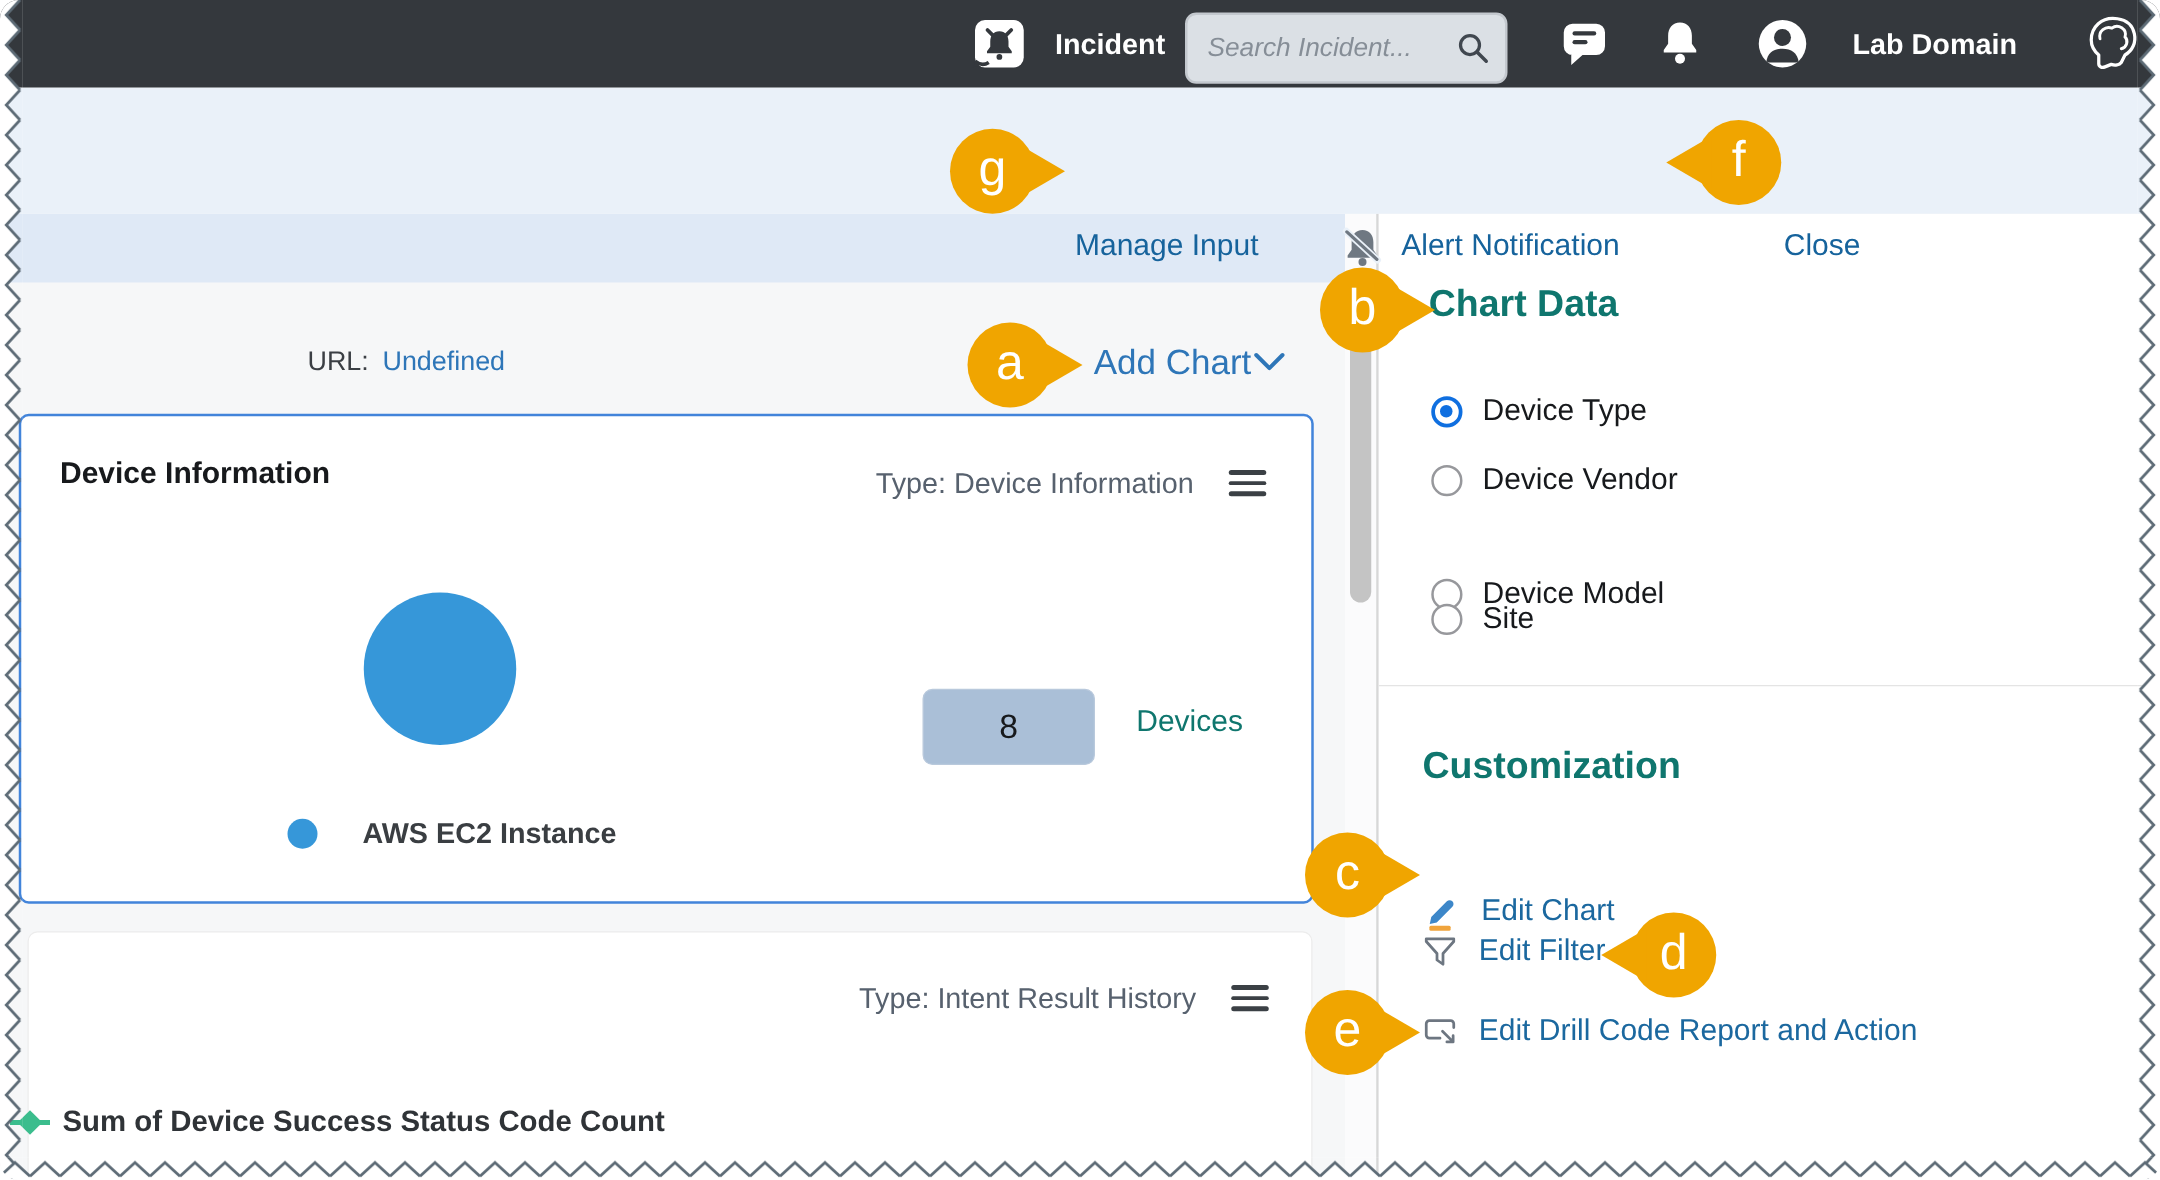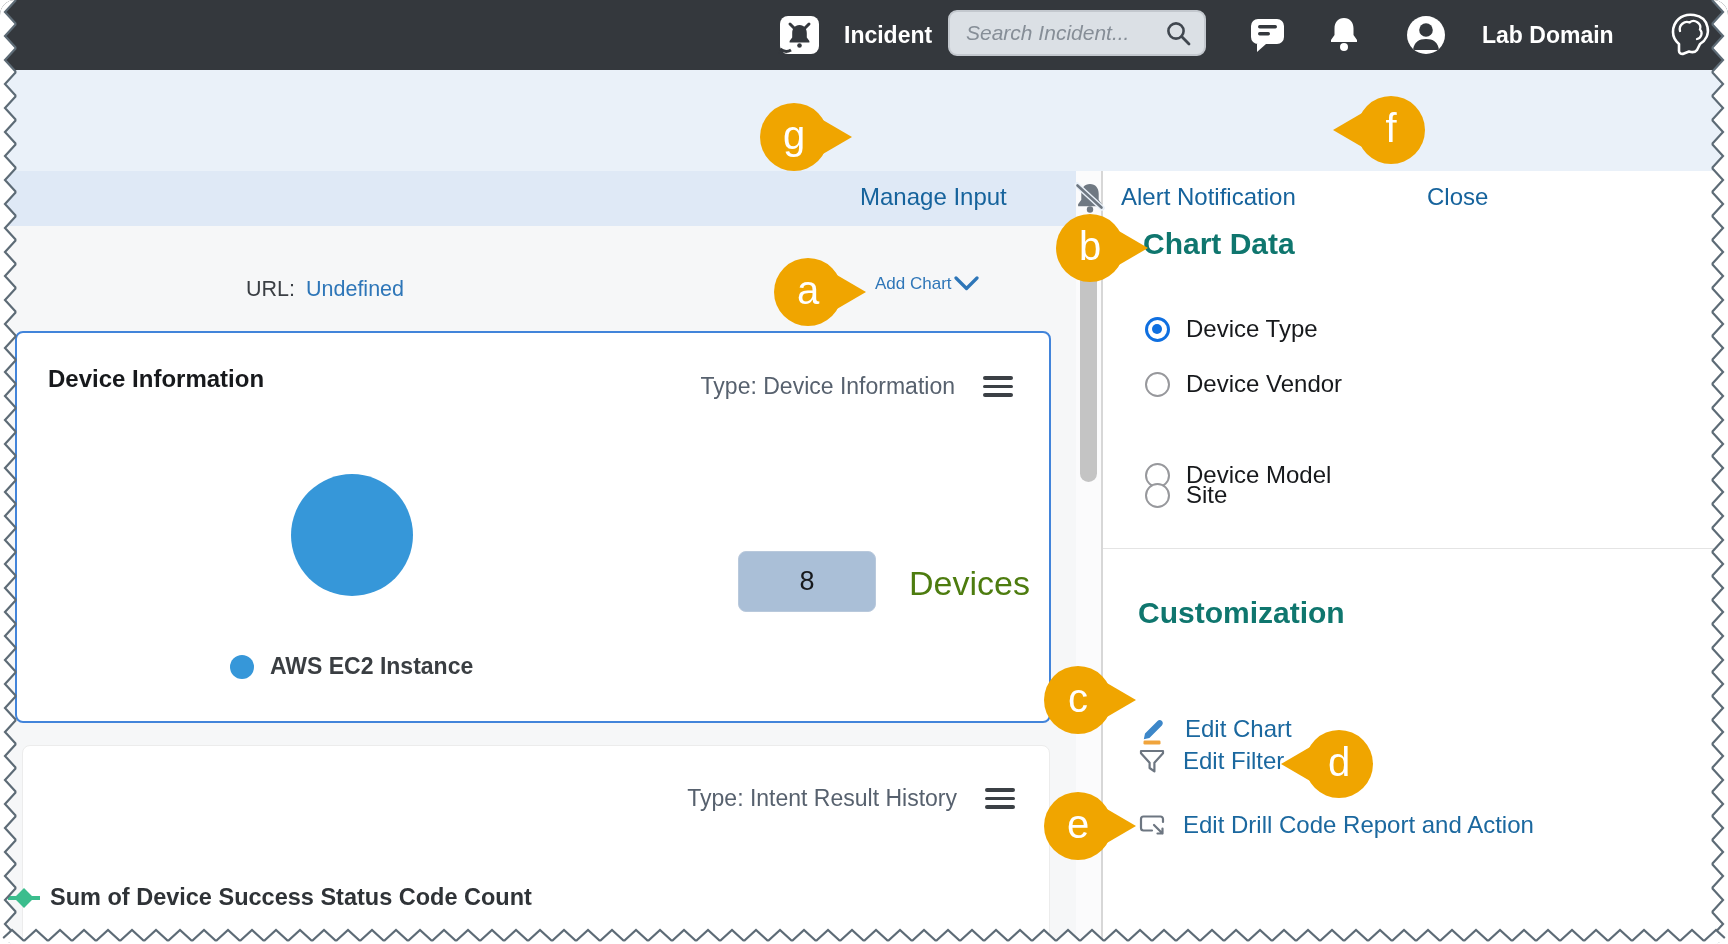--- a/index.html
+++ b/index.html
@@ -6,52 +6,52 @@
   .screen{
     position:relative;width:1728px;height:944px;overflow:hidden;
     background:#f6f7f8;font-family:"Liberation Sans",sans-serif;border-radius:15px;
     -webkit-font-smoothing:antialiased;
   }
   
   .topbar{position:absolute;left:0;top:0;width:1728px;height:70px;background:#34383d;z-index:5;}
   .topbar .app{position:absolute;left:778px;top:13px;display:flex;align-items:center;gap:22px;}
   .app-label{color:#fff;font-size:23px;font-weight:700;line-height:44px;}
   .searchbox{
-    position:absolute;left:948px;top:10px;width:258px;height:46px;border-radius:9px;
+    position:absolute;left:948px;top:10px;width:258px;height:57px;border-radius:9px;
     background:#dbe0e5;border:2px solid #c3c8ce;box-sizing:border-box;
     display:flex;align-items:center;justify-content:space-between;padding:0 12px 0 16px;
   }
   .searchbox .ph{color:#868e97;font-size:21px;font-style:italic;}
   .top-ic{position:absolute;top:0;height:70px;display:flex;align-items:center;}
   .domain-label{position:absolute;left:1482px;top:0;height:70px;display:flex;align-items:center;color:#fff;font-size:23px;font-weight:700;}
   
   .toolbar{position:absolute;left:0;top:70px;width:1728px;height:101px;background:#eaf1f9;z-index:4;}
   .tb-link{position:absolute;top:113px;font-size:24px;color:#16639c;cursor:pointer;white-space:nowrap;}
   .save-btn{
     position:absolute;left:1537px;top:99px;width:157px;height:58px;background:#f8c74a;border:none;
     border-radius:6px;font-size:24px;color:#1b1b1b;font-family:inherit;cursor:pointer;font-weight:500;
   }
   
   .band{position:absolute;left:0;top:171px;width:1076px;height:55px;background:#dfe9f6;}
   .url-row-label{position:absolute;left:246px;top:277px;font-size:21.5px;color:#3b3f44;}
   .url-row-value{position:absolute;left:306px;top:277px;font-size:21.5px;color:#2e76b8;cursor:pointer;}
-  .add-chart{position:absolute;left:875px;top:274px;font-size:17px;color:#2e76b8;cursor:pointer;display:flex;align-items:center;gap:2px;}
+  .add-chart{position:absolute;left:875px;top:274px;font-size:28px;color:#2e76b8;cursor:pointer;display:flex;align-items:center;gap:2px;}
   
   .card1{position:absolute;left:15px;top:331px;width:1036px;height:392px;background:#fff;
     border:2px solid #4284da;border-radius:8px;box-sizing:border-box;}
   .card1-title{position:absolute;left:31px;top:32px;font-size:24px;font-weight:700;color:#17191c;}
   .type-row{position:absolute;display:flex;align-items:center;gap:28px;}
   .type-text{font-size:23px;color:#57616e;}
   .hamburger{width:30px;display:flex;flex-direction:column;gap:5px;cursor:pointer;}
   .hamburger i{display:block;height:3.5px;background:#3b4045;border-radius:2px;}
   .bubble{position:absolute;left:274px;top:141px;width:122px;height:122px;border-radius:50%;background:#3697d9;}
   .count-box{position:absolute;left:721px;top:218px;width:138px;height:61px;background:#aabfd7;border:1px solid #b9c9dc;
     border-radius:8px;box-sizing:border-box;display:flex;align-items:center;justify-content:center;font-size:27px;color:#17191c;}
-  .count-unit{position:absolute;left:892px;top:231px;font-size:34px;color:#4d7c0f;}
-  .legend1{position:absolute;left:213px;top:320px;display:flex;align-items:center;gap:16px;}
+  .count-unit{position:absolute;left:892px;top:231px;font-size:24px;color:#0f766e;}
+  .legend1{position:absolute;left:213px;top:320px;display:flex;align-items:center;gap:36px;}
   .legend1 .dot{width:24px;height:24px;border-radius:50%;background:#3697d9;}
   .legend1 .lbl{font-size:23px;font-weight:700;color:#3a3e42;}
   .card2{position:absolute;left:22px;top:745px;width:1028px;height:260px;background:#fff;
     border:1px solid #ececec;border-radius:8px;box-sizing:border-box;}
   .series-legend{position:absolute;left:8px;top:884px;display:flex;align-items:center;gap:10px;z-index:8;}
   .series-marker{position:relative;width:32px;height:22px;}
   .series-marker .line{position:absolute;left:0;top:9px;width:32px;height:4px;background:#3bbd8d;}
   .series-marker .diamond{position:absolute;left:9px;top:4px;width:14px;height:14px;background:#3bbd8d;transform:rotate(45deg);}
   .series-label{font-size:23.5px;font-weight:700;color:#2f3337;}
   

